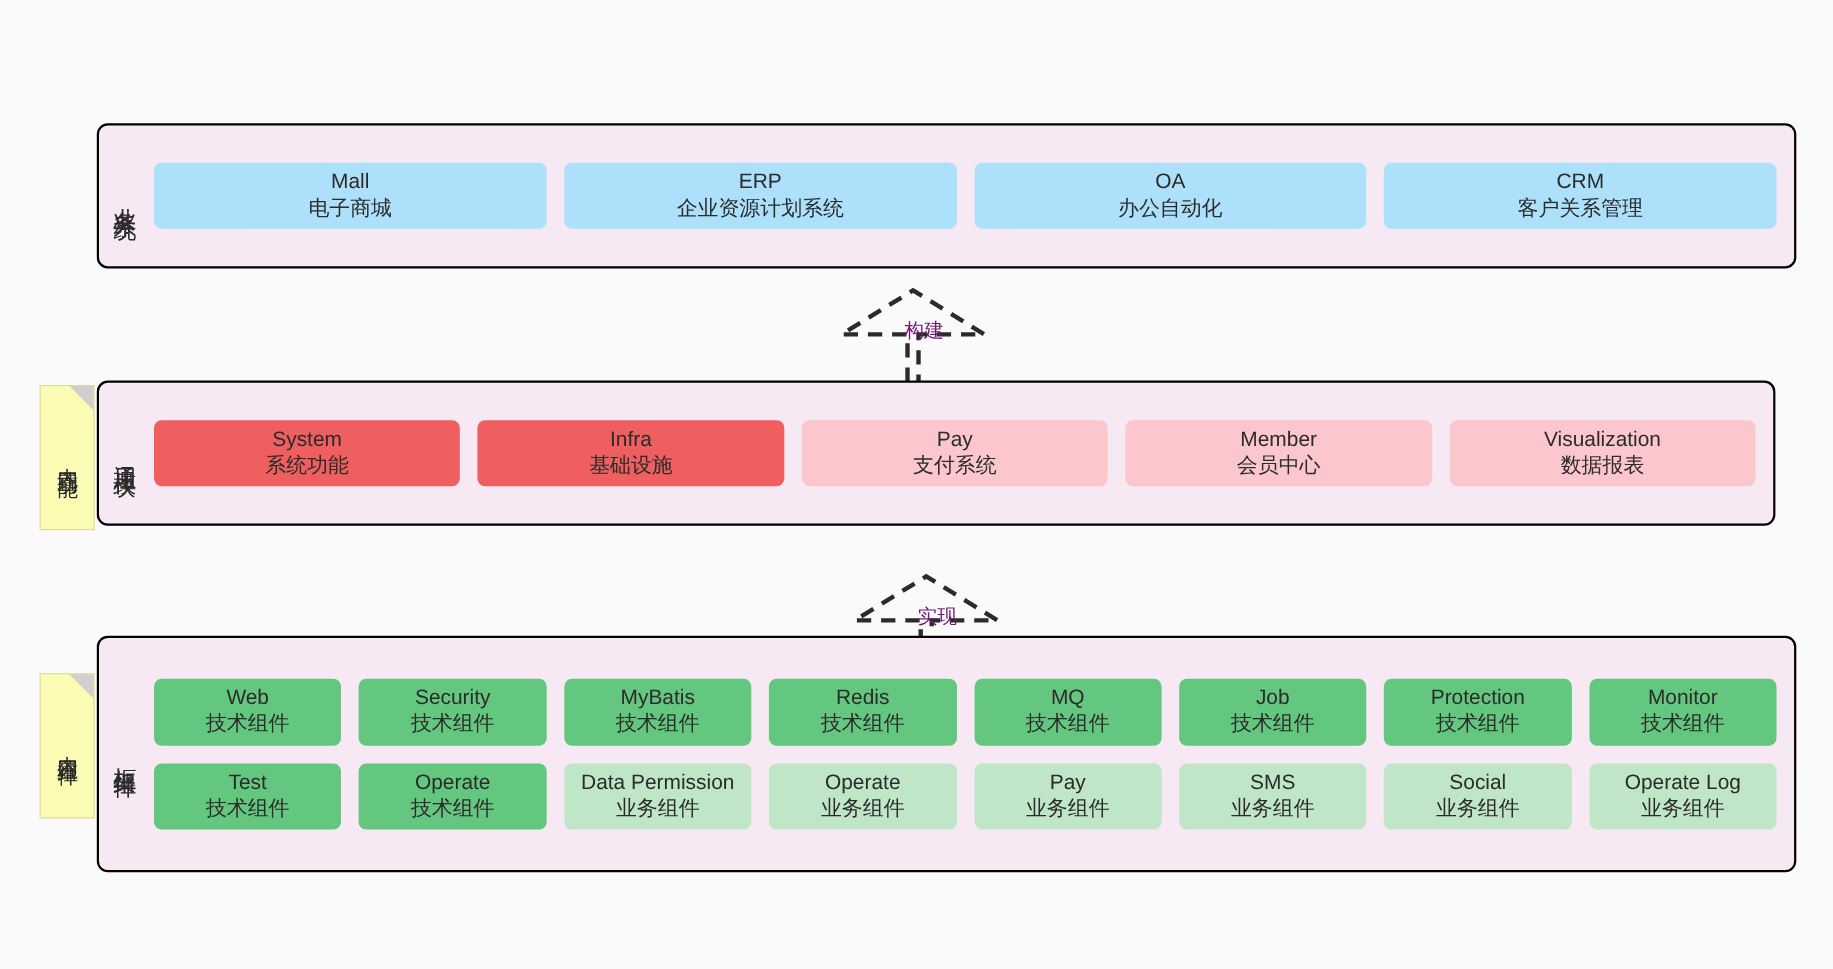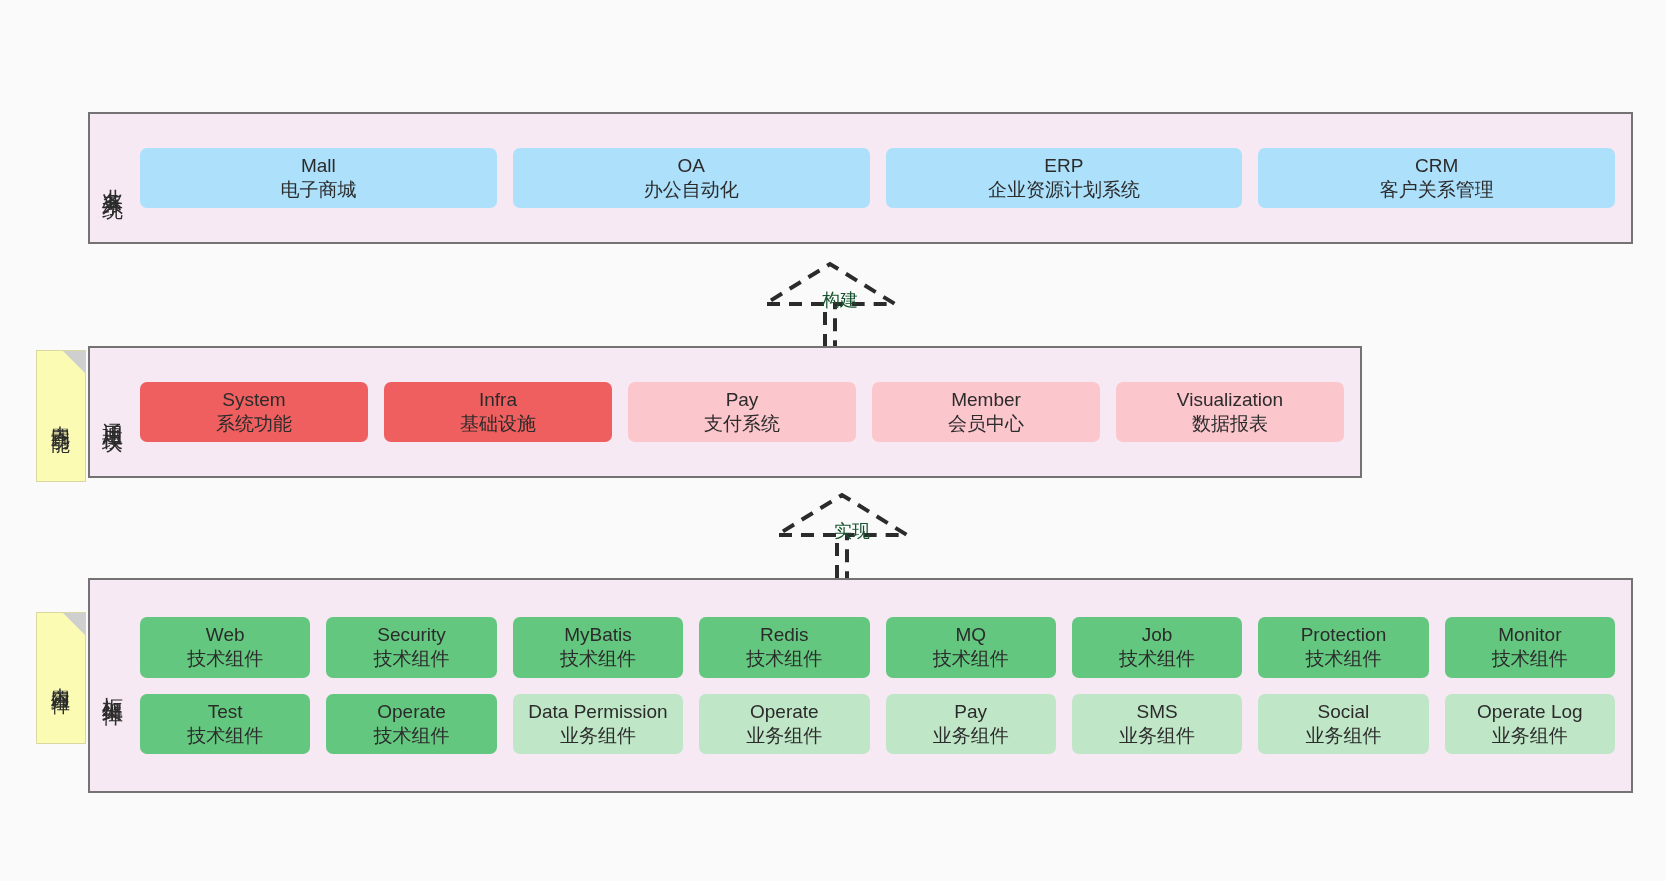--- a/index.html
+++ b/index.html
@@ -8,22 +8,22 @@
     background: #fafafa;
     font-family: "Liberation Sans", "DejaVu Sans", sans-serif;
     overflow: hidden;
   }
   #canvas { position: relative; width: 1666px; height: 881px; }
 
   
   .layer {
     position: absolute;
     background: #f6e9f3;
-    border: 2px solid #737373;
-    border-radius: 0;
+    border: 2px solid #000000;
+    border-radius: 10px;
     display: flex;
     align-items: stretch;
   }
   
   .layer-label {
     flex: 0 0 auto;
     width: 46px;
     display: flex;
     align-items: center;
     justify-content: center;
@@ -91,66 +91,66 @@
     border-left: 22px solid transparent;
     border-top: 22px solid #cfcfcf;
   }
 
   
   .connector { position: absolute; }
   .connector svg { display: block; overflow: visible; }
   .conn-label {
     position: absolute;
     font-size: 18px;
-    color: #14532d;
+    color: #701a75;
     background: transparent;
     white-space: nowrap;
   }
 </style>
 </head>
 <body>
 
 <div id="canvas">
 
   <div class="layer" style="left:88px; top:112px; width:1545px; height:132px;">
     <div class="layer-label">业务系统</div>
     <div class="cells">
       <div class="cell-row">
         <div class="card c-blue">
           <span class="en">Mall</span>
           <span class="cn">电子商城</span>
         </div>
         <div class="card c-blue">
+          <span class="en">ERP</span>
+          <span class="cn">企业资源计划系统</span>
+        </div>
+        <div class="card c-blue">
           <span class="en">OA</span>
           <span class="cn">办公自动化</span>
-        </div>
-        <div class="card c-blue">
-          <span class="en">ERP</span>
-          <span class="cn">企业资源计划系统</span>
         </div>
         <div class="card c-blue">
           <span class="en">CRM</span>
           <span class="cn">客户关系管理</span>
         </div>
       </div>
     </div>
   </div>
 
   <div class="connector" style="left:760px; top:262px; width:140px; height:80px;">
     <svg width="150" height="85" viewBox="0 0 150 85">
       <path d="M65 85 L65 42 L5 42 L70 2 L135 42 L75 42 L75 85" fill="none" stroke="#2b2b2b" stroke-width="4" stroke-dasharray="13 9" stroke-linejoin="miter"></path>
     </svg>
     <span class="conn-label" style="left:62px; top:26px;">构建</span>
   </div>
 
   <div class="note" style="left:36px; top:350px; width:50px; height:132px;">
     <span>内置功能</span>
   </div>
 
-  <div class="layer" style="left:88px; top:346px; width:1274px; height:132px;">
+  <div class="layer" style="left:88px; top:346px; width:1526px; height:132px;">
     <div class="layer-label">通用模块</div>
     <div class="cells">
       <div class="cell-row">
         <div class="card c-red">
           <span class="en">System</span>
           <span class="cn">系统功能</span>
         </div>
         <div class="card c-red">
           <span class="en">Infra</span>
           <span class="cn">基础设施</span>
@@ -164,21 +164,21 @@
           <span class="cn">会员中心</span>
         </div>
         <div class="card c-pink">
           <span class="en">Visualization</span>
           <span class="cn">数据报表</span>
         </div>
       </div>
     </div>
   </div>
 
-  <div class="connector" style="left:772px; top:493px; width:150px; height:80px;">
+  <div class="connector" style="left:772px; top:522px; width:150px; height:80px;">
     <svg width="150" height="85" viewBox="0 0 150 85">
       <path d="M65 85 L65 42 L5 42 L70 2 L135 42 L75 42 L75 85" fill="none" stroke="#2b2b2b" stroke-width="4" stroke-dasharray="13 9" stroke-linejoin="miter"></path>
     </svg>
     <span class="conn-label" style="left:62px; top:26px;">实现</span>
   </div>
 
   <div class="note" style="left:36px; top:612px; width:50px; height:132px;">
     <span>内置组件</span>
   </div>
 

